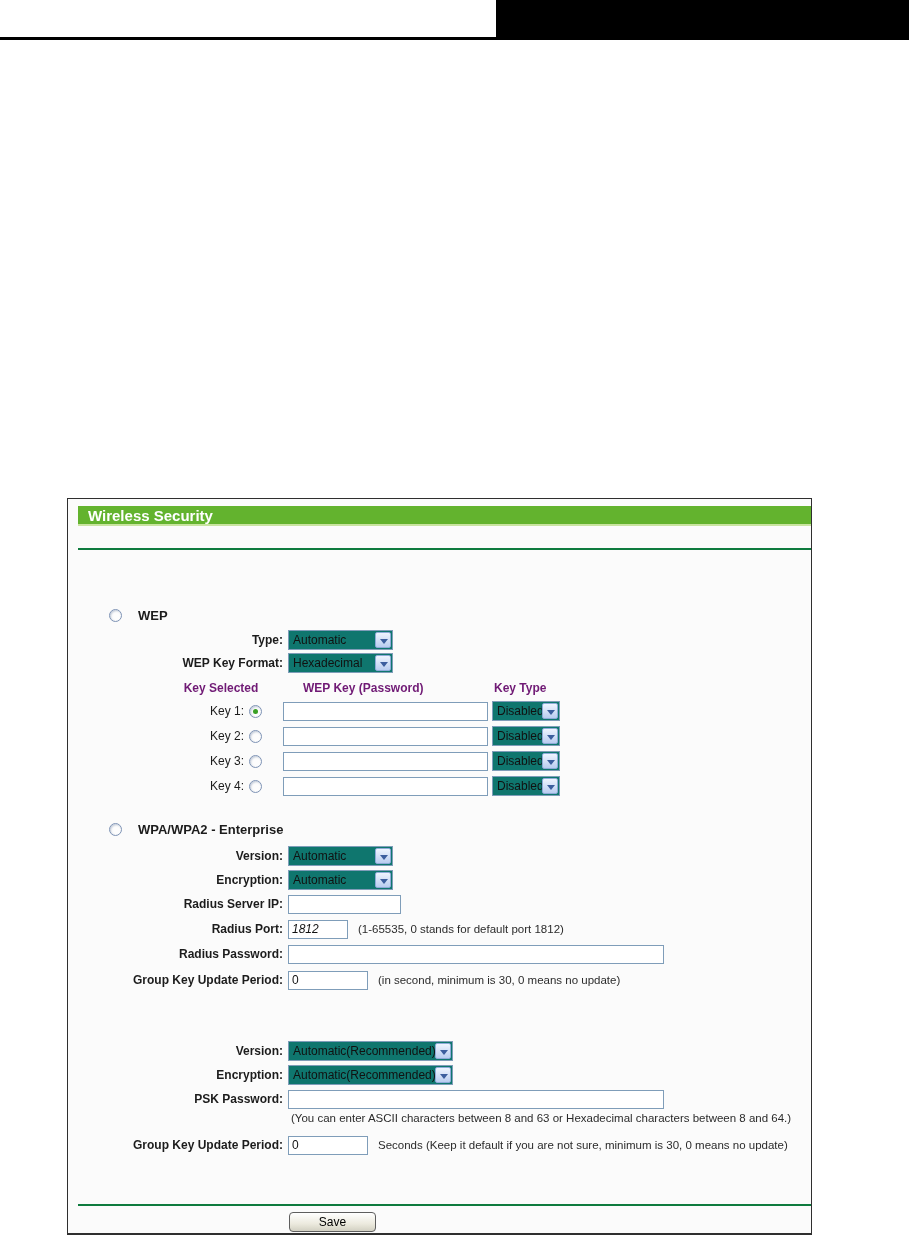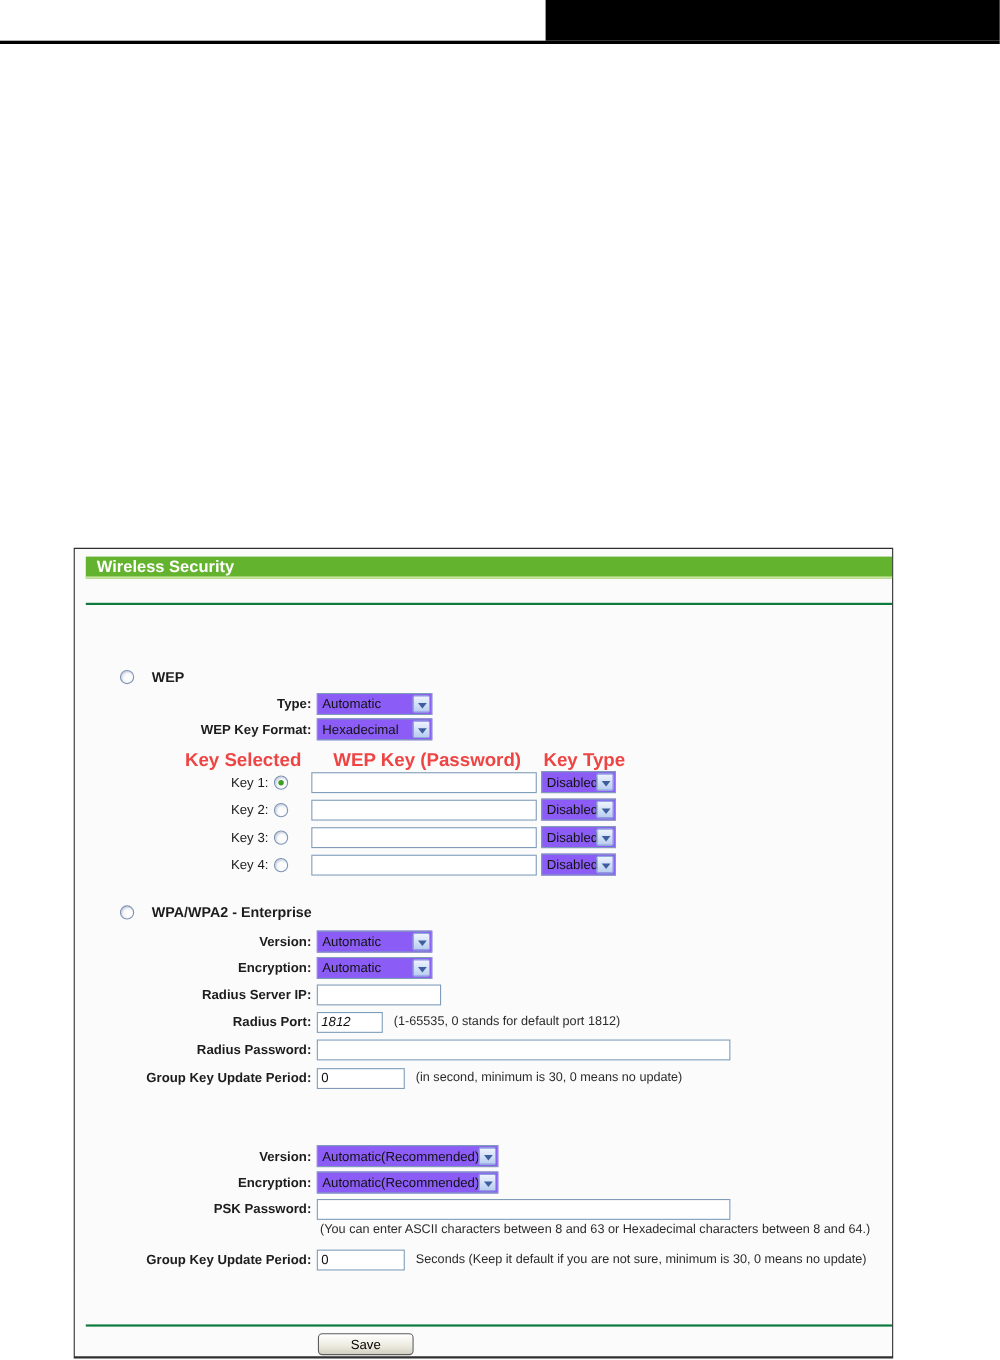--- a/index.html
+++ b/index.html
@@ -29,36 +29,36 @@
            border-radius:50%; background:#3aa024; }
   .sec-title .radio { margin-left:41px; }
 
   .row { position:absolute; left:0; right:0; height:20px; display:flex; align-items:center; }
   .row-label { width:215px; text-align:right; font-weight:bold; font-size:12px; color:#1c1c1c; flex:none; }
   .ctrl { margin-left:5px; }
 
   .txt { height:19px; border:1px solid #7f9db9; background:#fff; font-family:inherit;
          font-size:12px; color:#111; padding:0 3px; }
 
-  .sel { position:relative; height:20px; border:1px solid #7f9db9; background:#8b5cf6;
+  .sel { position:relative; height:20px; border:1px solid #7f9db9; background:#0f766e;
          font-size:12px; color:#111; line-height:18px; padding:0 20px 0 4px;
          cursor:pointer; overflow:hidden; white-space:nowrap; }
   .sel .arrow { position:absolute; right:1px; top:1px; bottom:1px; width:16px;
          background:linear-gradient(#eef4fe,#b9cdf0); border:1px solid #8daad8; border-radius:2px; }
   .sel .arrow::after { content:""; position:absolute; left:4px; top:6px; width:0; height:0;
          border-left:4px solid transparent; border-right:4px solid transparent;
          border-top:5px solid #3c5e9e; }
 
   .w105 { width:105px; } .w165 { width:165px; } .w68 { width:68px; }
   .w113 { width:113px; } .w60 { width:60px;font-style:italic; } .w80 { width:80px; }
   .w205 { width:205px; } .w376 { width:376px; }
 
   .note { margin-left:10px; font-size:11.5px; color:#2b2b2b; white-space:nowrap; }
 
-  .tbl-head { position:absolute; height:16px; font-weight:bold; font-size:17px; color:#ef4444; }
+  .tbl-head { position:absolute; height:16px; font-weight:bold; font-size:12px; color:#701a75; }
   .th-keysel { left:86px; width:134px; text-align:center; }
   .th-wepkey { left:235px; }
   .th-keytype { left:426px; }
 
   .key-row { position:absolute; left:0; right:0; height:20px; display:flex; align-items:center; }
   .key-row .key-label { width:176px; text-align:right; font-size:12px; color:#1c1c1c; flex:none; }
   .key-row .radio { margin-left:5px; }
   .key-row .txt { margin-left:21px; }
   .key-row .sel { margin-left:4px; }
 

